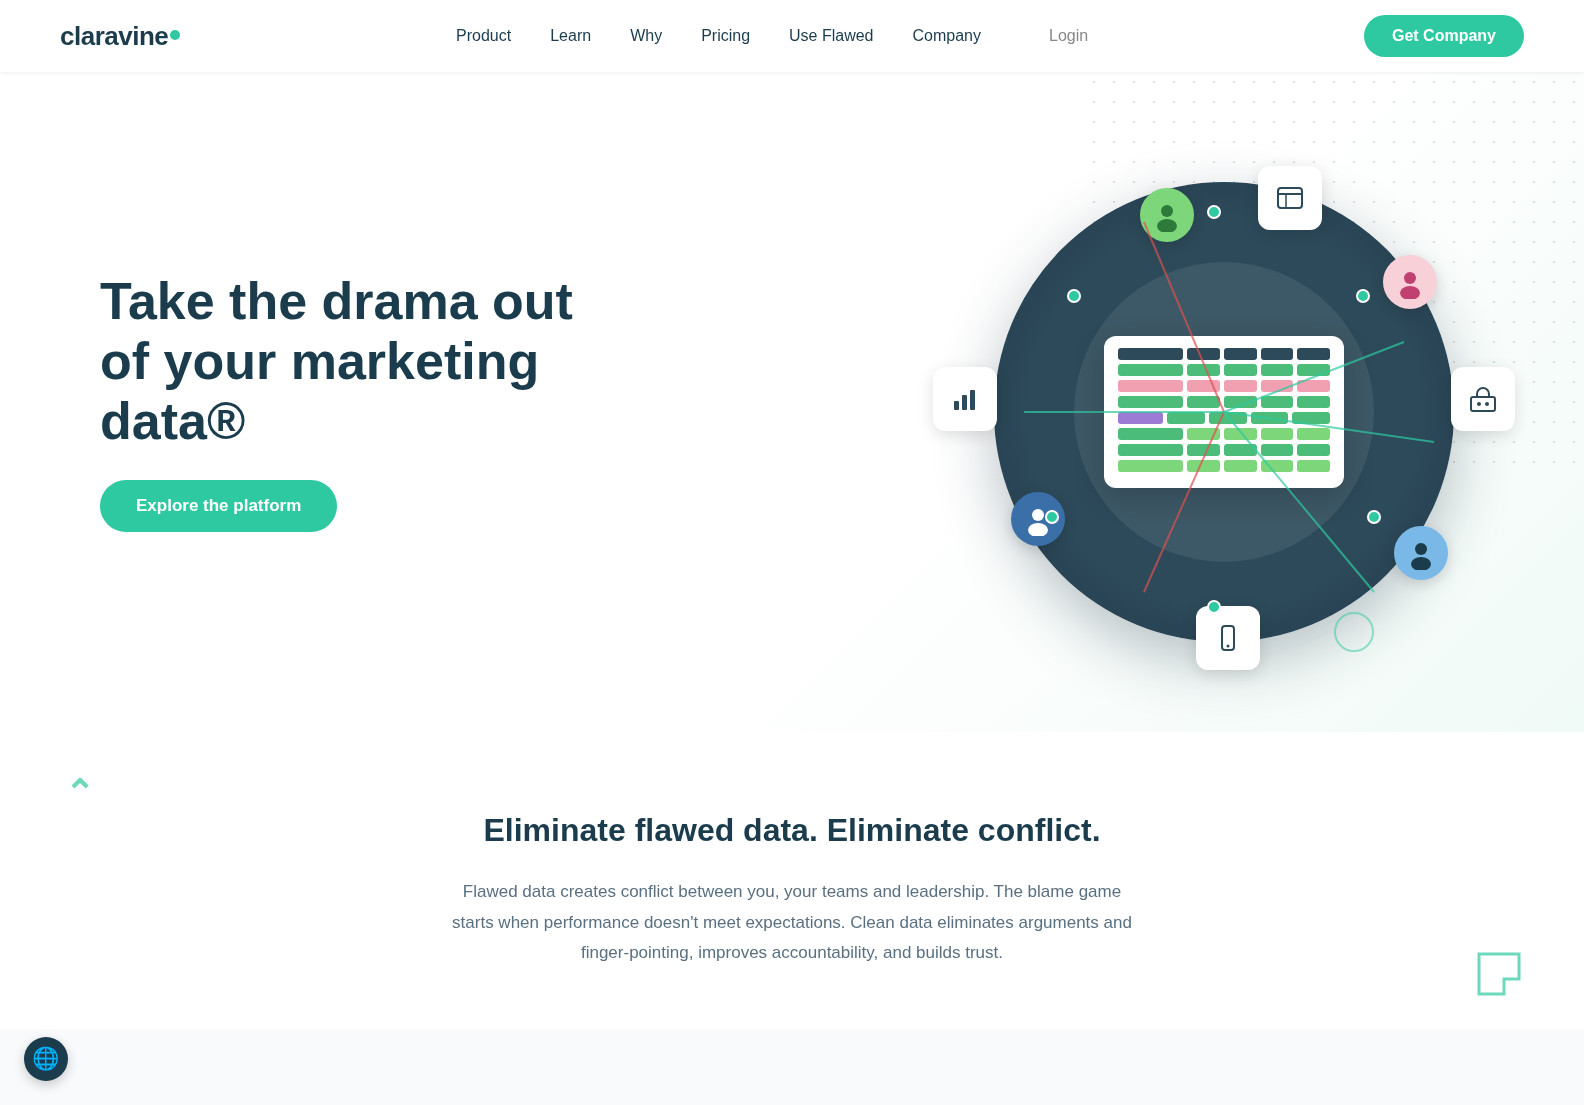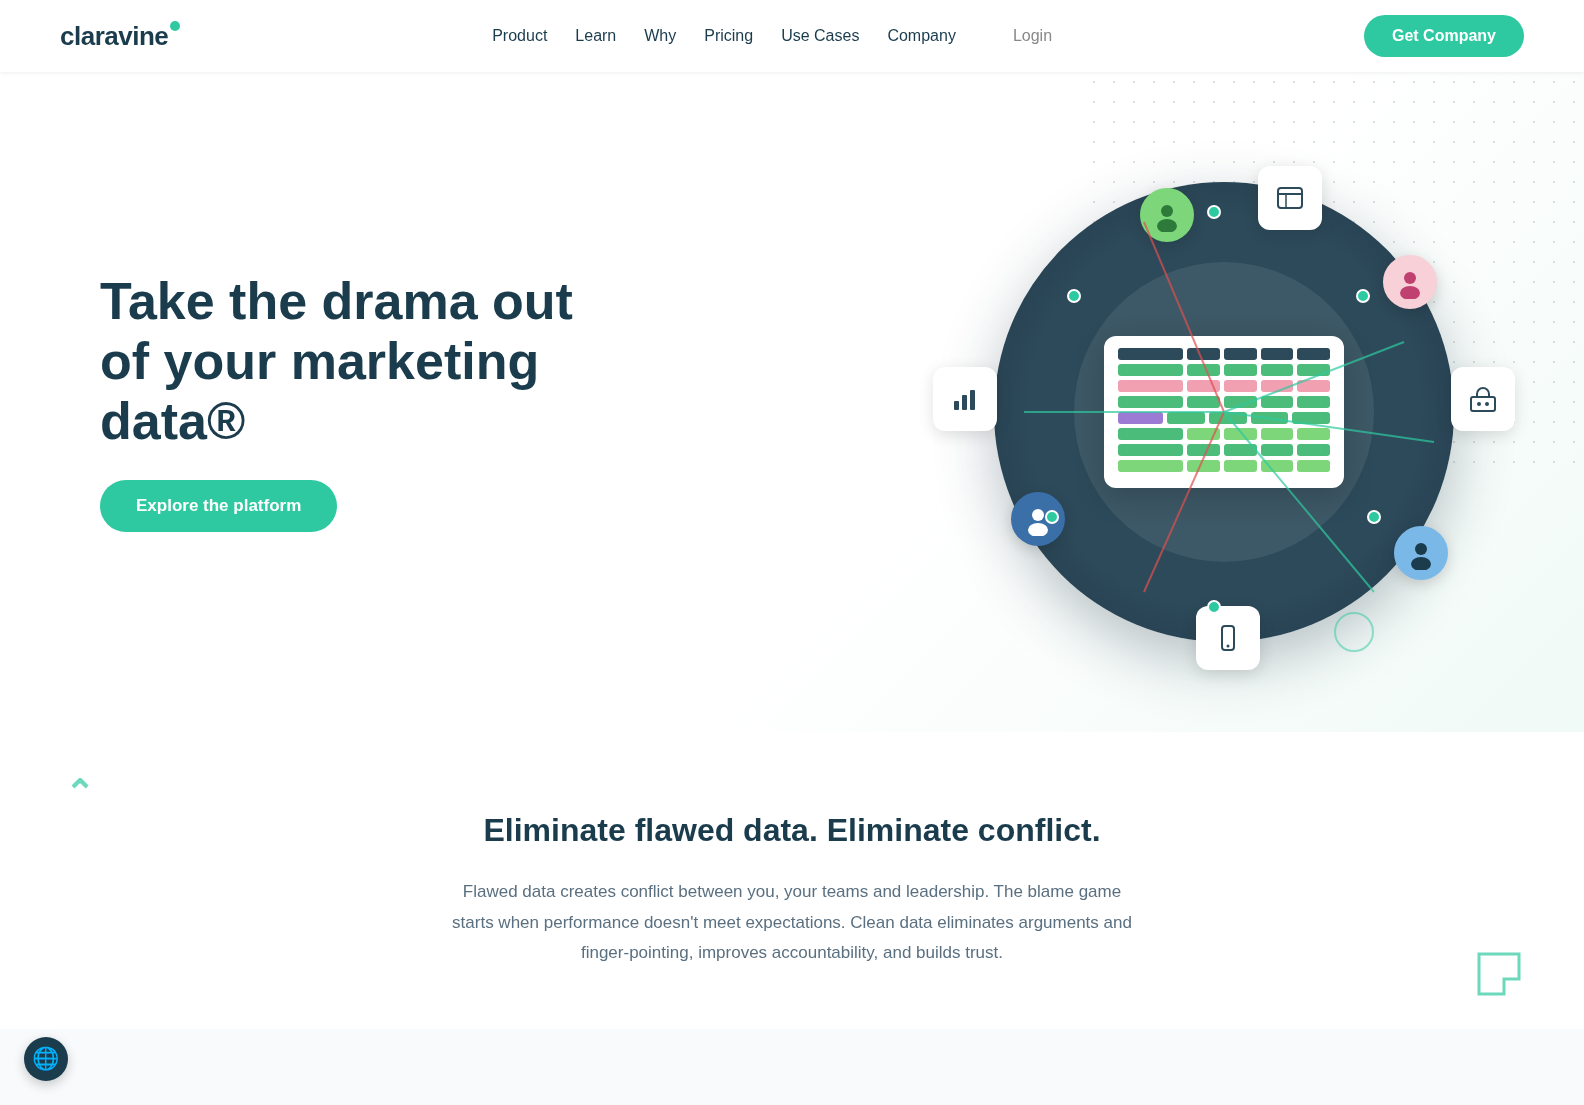--- a/index.html
+++ b/index.html
@@ -4,24 +4,24 @@
   <style>
     * { margin: 0; padding: 0; box-sizing: border-box; }
     body { font-family: 'Segoe UI', Arial, sans-serif; background: #f8fafb; color: #1a3c4d; overflow-x: hidden; }
 
     
     nav {
       display: flex; align-items: center; justify-content: space-between;
       padding: 0 60px; height: 72px; background: #fff;
       box-shadow: 0 1px 4px rgba(0,0,0,0.07); position: sticky; top: 0; z-index: 100;
     }
-    .nav-logo { display: flex; align-items: flex-start; gap: 1px; text-decoration: none; }
+    .nav-logo { display: flex; align-items: flex-end; gap: 1px; text-decoration: none; }
     .nav-logo-text { font-size: 26px; font-weight: 700; color: #1a3c4d; letter-spacing: -0.5px; }
     .nav-logo-dot { width: 10px; height: 10px; background: #2ec9a0; border-radius: 50%; margin-left: 1px; margin-bottom: 12px; }
-    .nav-links { display: flex; align-items: center; gap: 28px; }
+    .nav-links { display: flex; align-items: center; gap: 39px; }
     .nav-links a {
       text-decoration: none; color: #1a3c4d; font-size: 16px; font-weight: 500;
       transition: color 0.2s;
     }
     .nav-links .login { color: #888; margin-left: 29px; }
     .btn-get-started {
       background: #2ec9a0; color: #fff; border: none; border-radius: 30px;
       padding: 12px 28px; font-size: 16px; font-weight: 600; cursor: pointer;
       transition: background 0.2s;
     }
@@ -166,21 +166,21 @@
 <nav>
   <a class="nav-logo" href="#">
     <span class="nav-logo-text">claravine</span>
     <span class="nav-logo-dot"></span>
   </a>
   <div class="nav-links">
     <a href="#">Product</a>
     <a href="#">Learn</a>
     <a href="#">Why</a>
     <a href="#">Pricing</a>
-    <a href="#">Use Cases</a>
+    <a href="#">Use Flawed</a>
     <a href="#">Company</a>
     <a href="#" class="login">Login</a>
   </div>
   <button class="btn-get-started">Get Company</button>
 </nav>
 
 <section class="hero">
   <div class="dot-pattern"></div>
 
   <div class="hero-left">

